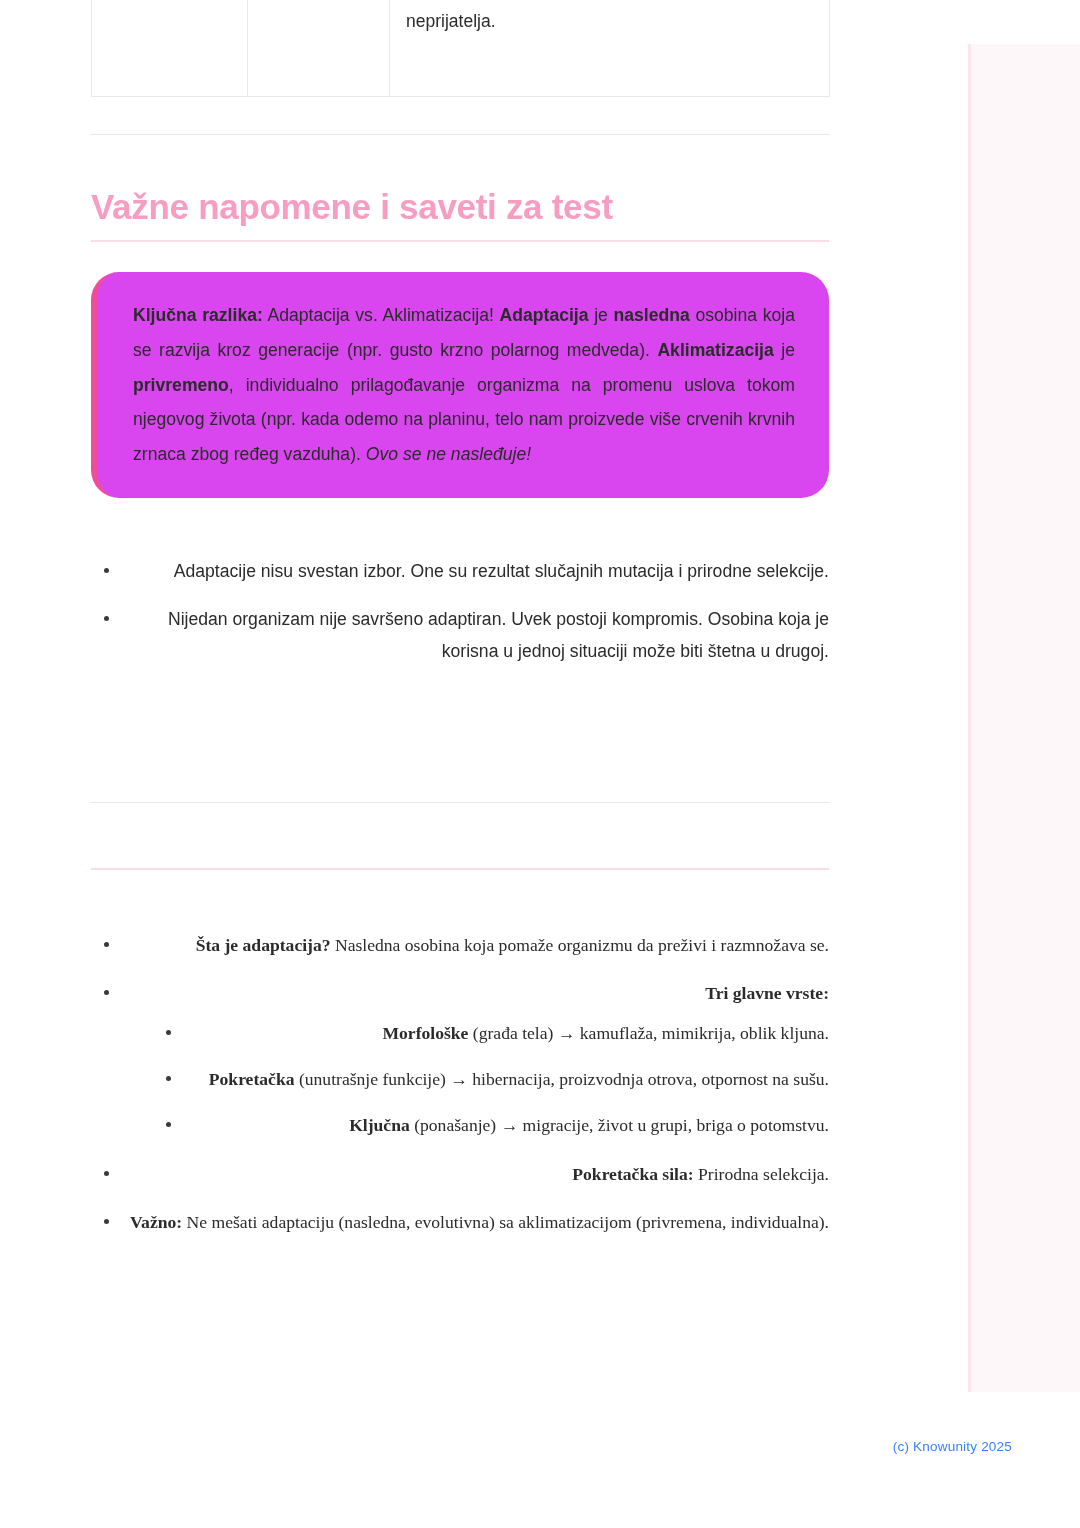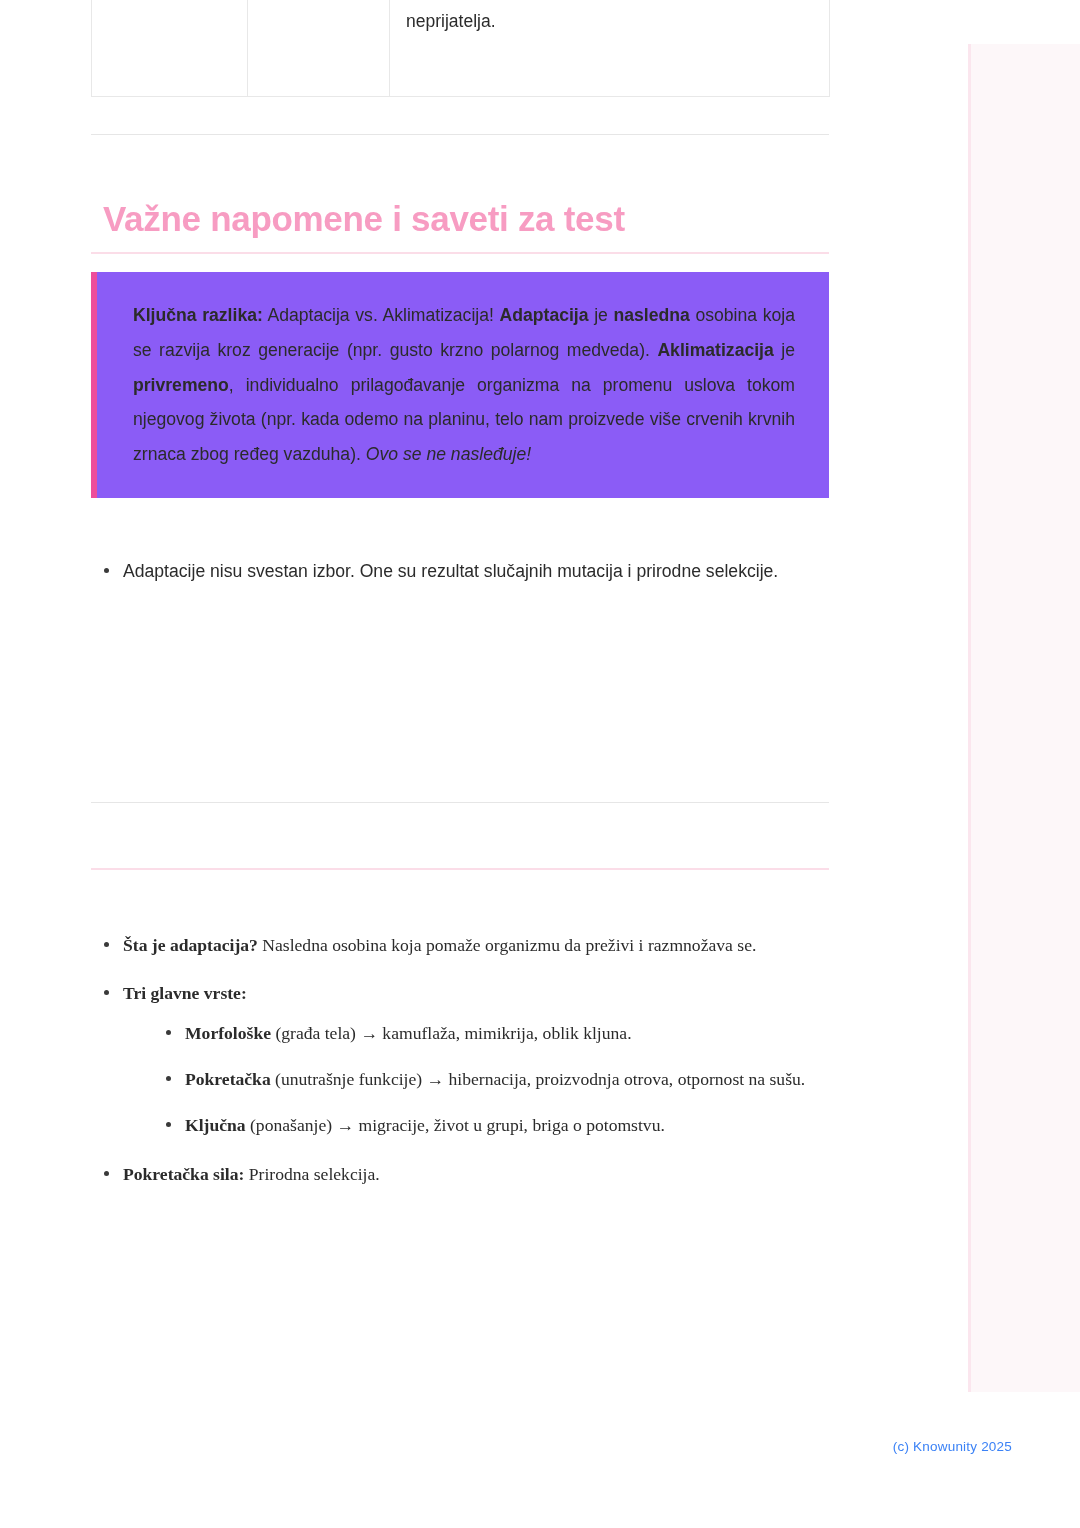--- a/index.html
+++ b/index.html
@@ -63,21 +63,21 @@
   .rule-1 { top: 134px; }
   .rule-2 { top: 802px; }
 
   
   .section-head {
     position: absolute;
     left: 91px;
     width: 738px;
   }
   .section-head h2 {
-    margin: 12px;
+    margin: 0;
     font-size: 35px;
     font-weight: 700;
     letter-spacing: -0.3px;
     color: #f79cc2;
     line-height: 1.18;
     white-space: nowrap;
   }
   .section-head .underline {
     margin-top: 13px;
     height: 2px;
@@ -86,39 +86,41 @@
   }
   .head-1 { top: 186px; }
   .head-2 { top: 855px; }
 
   
   .callout {
     position: absolute;
     left: 91px;
     top: 272px;
     width: 738px;
-    background: #8b5cf6;
+    background: #d946ef;
     border-left: 6px solid #ee4d9b;
     padding: 26px 34px 26px 36px;
+    border-radius: 28px;
   }
   .callout p {
     margin: 0;
     font-size: 17.6px;
     line-height: 1.98;
     color: #2b2b2b;
     text-align: justify;
   }
   .callout b { font-weight: 700; }
   .callout i { font-style: italic; }
 
   
   ul.blist {
     list-style: none;
     margin: 0;
     padding: 0;
+    text-align: right;
   }
   ul.blist > li {
     position: relative;
     padding-left: 32px;
     font-size: 17.6px;
     line-height: 1.78;
     color: #2b2b2b;
     margin-bottom: 17px;
   }
   ul.blist > li:last-child { margin-bottom: 0; }
@@ -208,20 +210,21 @@
 </div>
 
 <div class="callout">
   <p>
     <b>Ključna razlika:</b><span> Adaptacija vs. Aklimatizacija! </span><b>Adaptacija</b><span> je </span><b>nasledna</b><span> osobina koja se razvija kroz generacije (npr. gusto krzno polarnog medveda). </span><b>Aklimatizacija</b><span> je </span><b>privremeno</b><span>, individualno prilagođavanje organizma na promenu uslova tokom njegovog života (npr. kada odemo na planinu, telo nam proizvede više crvenih krvnih zrnaca zbog ređeg vazduha). </span><i>Ovo se ne nasleđuje!</i>
   </p>
 </div>
 
 <ul class="blist list-1">
   <li>Adaptacije nisu svestan izbor. One su rezultat slučajnih mutacija i prirodne selekcije.</li>
+  <li>Nijedan organizam nije savršeno adaptiran. Uvek postoji kompromis. Osobina koja je korisna u jednoj situaciji može biti štetna u drugoj.</li>
 </ul>
 
 <div class="rule rule-2"></div>
 
 <div class="section-head head-2">
   <div class="underline"></div>
 </div>
 
 <ul class="blist list-2">
   <li>
@@ -240,15 +243,18 @@
       <li>
         <b>Ključna</b><span> (ponašanje) → migracije, život u grupi, briga o potomstvu.</span>
       </li>
     </ul>
   </li>
 
   <li>
     <b>Pokretačka sila:</b><span> Prirodna selekcija.</span>
   </li>
 
+  <li>
+    <b>Važno:</b><span> Ne mešati adaptaciju (nasledna, evolutivna) sa aklimatizacijom (privremena, individualna).</span>
+  </li>
 </ul>
 
 <div class="footer">(c) Knowunity 2025</div>
 
 </body></html>

